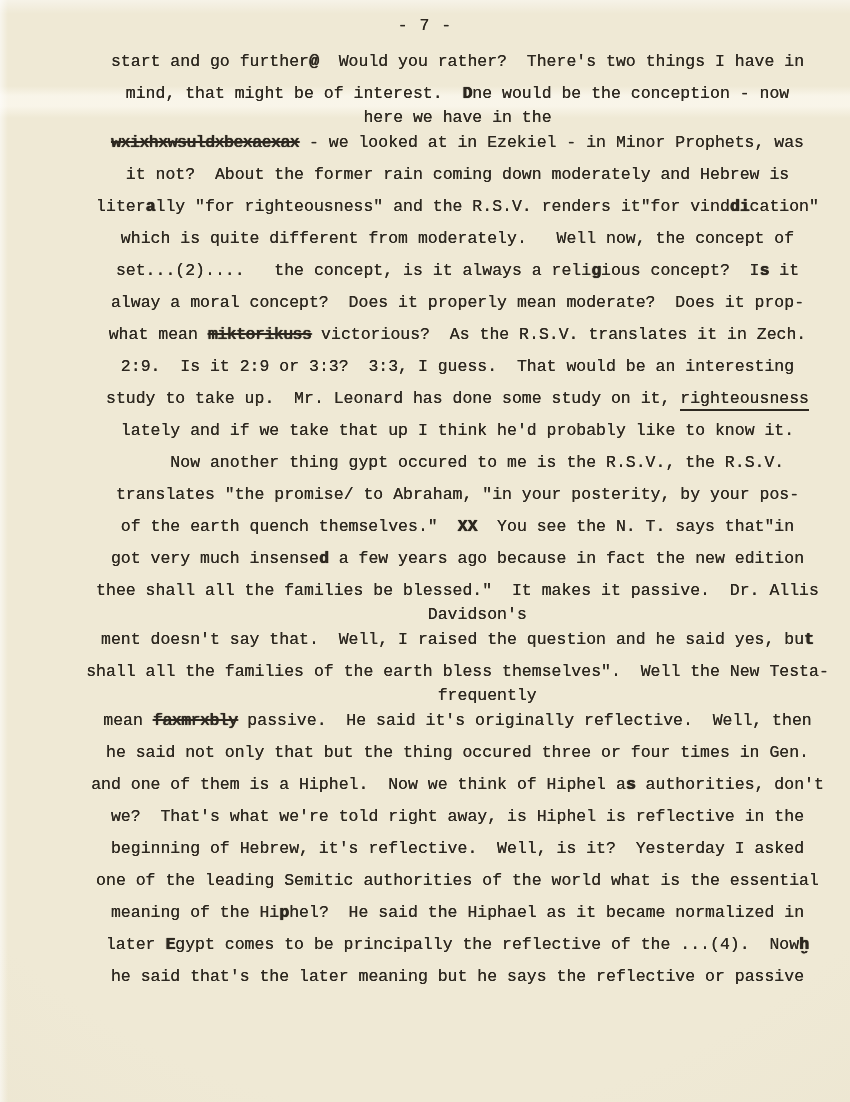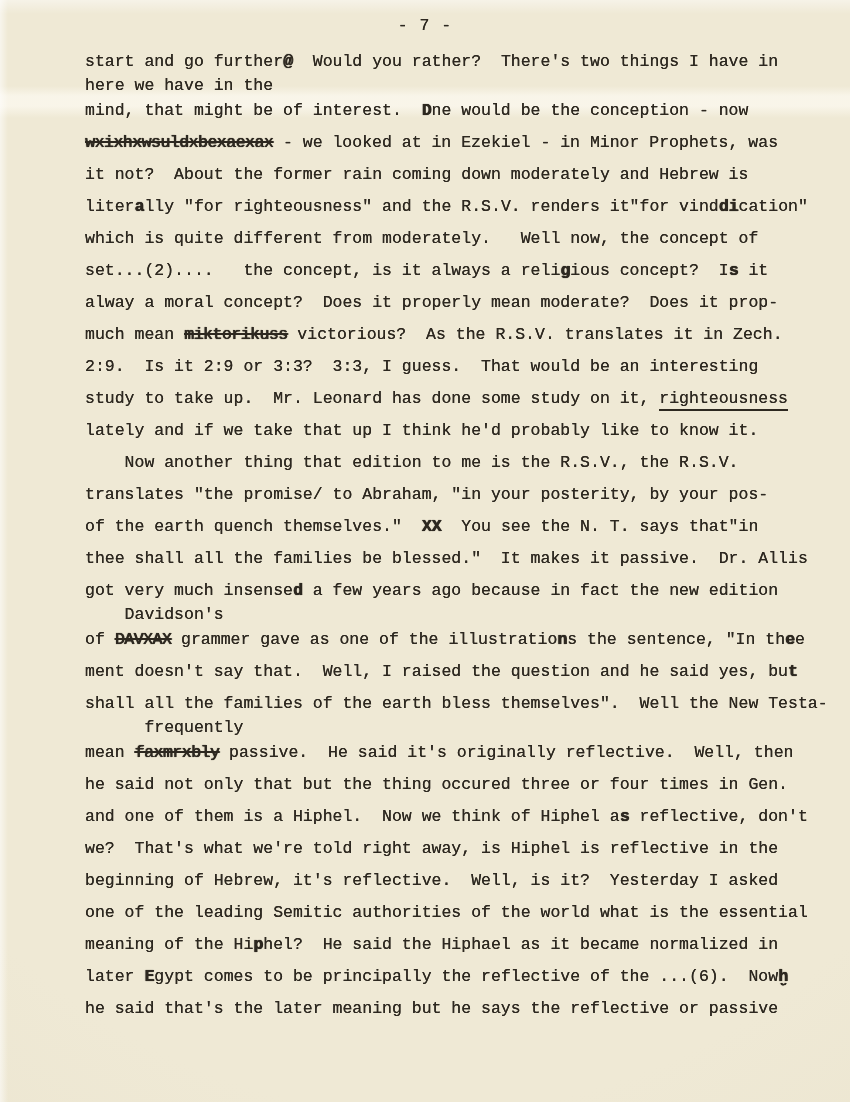--- a/index.html
+++ b/index.html
@@ -19,21 +19,21 @@
   }
   .page-number{
     position:absolute;
     top:16px; left:0; width:100%;
     text-align:center;
     letter-spacing:1px;
     text-shadow:0 0 .5px currentColor;
   }
   .body{
     position:absolute;
-    top:46px; left:85px; width:745px;
+    top:46px; left:85px; width:745px;text-align:center;
   }
   .line{
     white-space:pre;
     height:32px;
     line-height:32px;
     text-shadow:0 0 .5px currentColor;
   }
   .line.tight{
     height:17px;
     line-height:15px;
@@ -54,45 +54,44 @@
     padding-bottom:1px;
   }
 </style>
 </head>
 <body>
 
 <div class="page" style="--paper: #efe9d5; --ink: #2d2820;">
   <div class="page-number">- 7 -</div>
   <div class="body" id="typescript-body">
       <div class="line"><span>start and go further</span><span class="seg-smudge">@</span><span>  Would you rather?  There's two things I have in</span></div>
+      <div class="line"><span>mind, that might be of interest.  </span><span class="seg-smudge">D</span><span>ne would be the conception - now</span></div>
       <div class="line tight"><span>here we have in the</span></div>
-      <div class="line"><span>mind, that might be of interest.  </span><span class="seg-smudge">D</span><span>ne would be the conception - now</span></div>
       <div class="line"><span class="seg-xout">wxixhxwsuldxbexaexax</span><span> - we looked at in Ezekiel - in Minor Prophets, was</span></div>
       <div class="line"><span>it not?  About the former rain coming down moderately and Hebrew is</span></div>
       <div class="line"><span>liter</span><span class="seg-smudge">a</span><span>lly "for righteousness" and the R.S.V. renders it"for vind</span><span class="seg-smudge">di</span><span>cation"</span></div>
       <div class="line"><span>which is quite different from moderately.   Well now, the concept of</span></div>
       <div class="line"><span>set...(2)....   the concept, is it always a reli</span><span class="seg-smudge">g</span><span>ious concept?  I</span><span class="seg-smudge">s</span><span> it</span></div>
       <div class="line"><span>alway a moral concept?  Does it properly mean moderate?  Does it prop-</span></div>
-      <div class="line"><span>much mean </span><span class="seg-xout">miktorikuss</span><span> victorious?  As the R.S.V. translates it in Zech.</span></div>
+      <div class="line"><span>what mean </span><span class="seg-xout">miktorikuss</span><span> victorious?  As the R.S.V. translates it in Zech.</span></div>
       <div class="line"><span>2:9.  Is it 2:9 or 3:3?  3:3, I guess.  That would be an interesting</span></div>
       <div class="line"><span>study to take up.  Mr. Leonard has done some study on it, </span><span class="seg-underline">righteousness</span></div>
       <div class="line"><span>lately and if we take that up I think he'd probably like to know it.</span></div>
-      <div class="line"><span>    Now another thing that edition to me is the R.S.V., the R.S.V.</span></div>
+      <div class="line"><span>    Now another thing gypt occured to me is the R.S.V., the R.S.V.</span></div>
       <div class="line"><span>translates "the promise/ to Abraham, "in your posterity, by your pos-</span></div>
       <div class="line"><span>of the earth quench themselves."  </span><span class="seg-smudge">XX</span><span>  You see the N. T. says that"in</span></div>
+      <div class="line"><span>got very much insense</span><span class="seg-smudge">d</span><span> a few years ago because in fact the new edition</span></div>
       <div class="line"><span>thee shall all the families be blessed."  It makes it passive.  Dr. Allis</span></div>
-      <div class="line"><span>got very much insense</span><span class="seg-smudge">d</span><span> a few years ago because in fact the new edition</span></div>
       <div class="line tight"><span>    Davidson's</span></div>
-      <div class="line"><span>of </span><span class="seg-xout">DAVXAX</span><span> grammer gave as one of the illustratio</span><span class="seg-smudge">n</span><span>s the sentence, "In th</span><span class="seg-smudge">e</span><span>e</span></div>
       <div class="line"><span>ment doesn't say that.  Well, I raised the question and he said yes, bu</span><span class="seg-smudge">t</span></div>
       <div class="line"><span>shall all the families of the earth bless themselves".  Well the New Testa-</span></div>
       <div class="line tight"><span>      frequently</span></div>
       <div class="line"><span>mean </span><span class="seg-xout">faxmrxbly</span><span> passive.  He said it's originally reflective.  Well, then</span></div>
       <div class="line"><span>he said not only that but the thing occured three or four times in Gen.</span></div>
-      <div class="line"><span>and one of them is a Hiphel.  Now we think of Hiphel a</span><span class="seg-smudge">s</span><span> reflective, don't</span></div>
+      <div class="line"><span>and one of them is a Hiphel.  Now we think of Hiphel a</span><span class="seg-smudge">s</span><span> authorities, don't</span></div>
       <div class="line"><span>we?  That's what we're told right away, is Hiphel is reflective in the</span></div>
       <div class="line"><span>beginning of Hebrew, it's reflective.  Well, is it?  Yesterday I asked</span></div>
       <div class="line"><span>one of the leading Semitic authorities of the world what is the essential</span></div>
       <div class="line"><span>meaning of the Hi</span><span class="seg-smudge">p</span><span>hel?  He said the Hiphael as it became normalized in</span></div>
-      <div class="line"><span>later </span><span class="seg-smudge">E</span><span>gypt comes to be principally the reflective of the ...(6).  Now</span><span class="seg-smudge">ḫ</span></div>
+      <div class="line"><span>later </span><span class="seg-smudge">E</span><span>gypt comes to be principally the reflective of the ...(4).  Now</span><span class="seg-smudge">ḫ</span></div>
       <div class="line"><span>he said that's the later meaning but he says the reflective or passive</span></div>
     </div>
 </div>
 
 </body></html>

